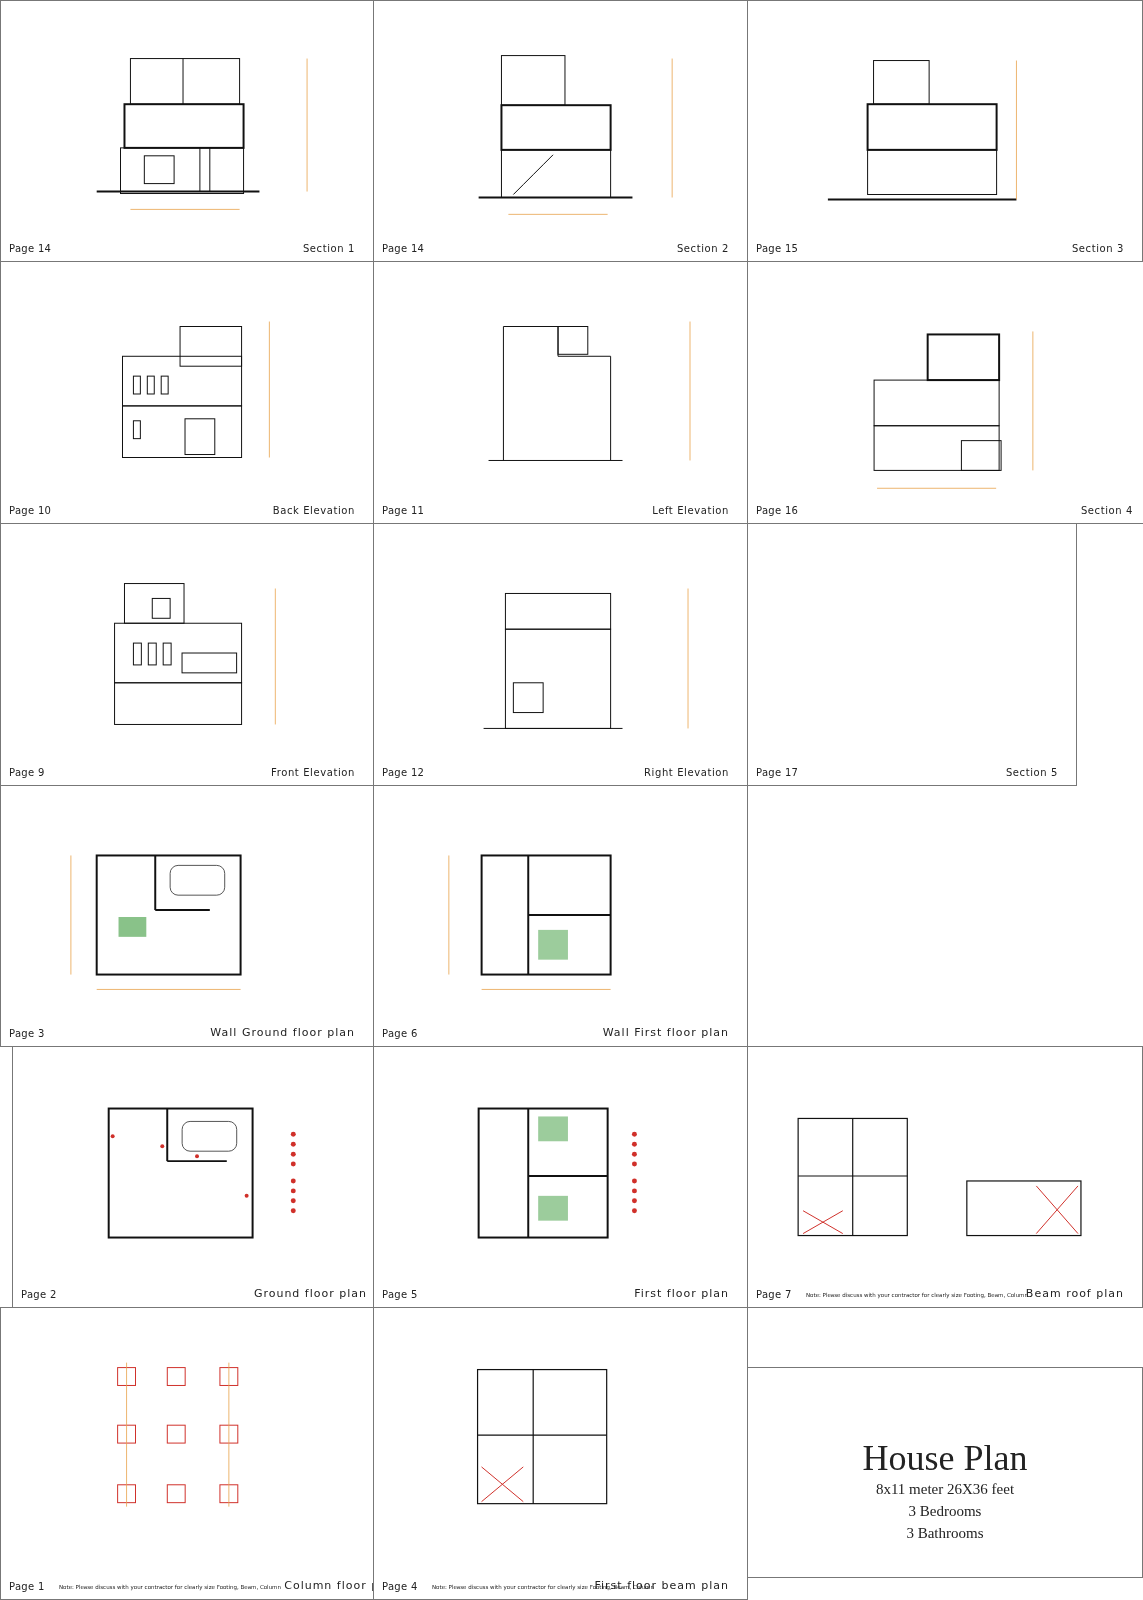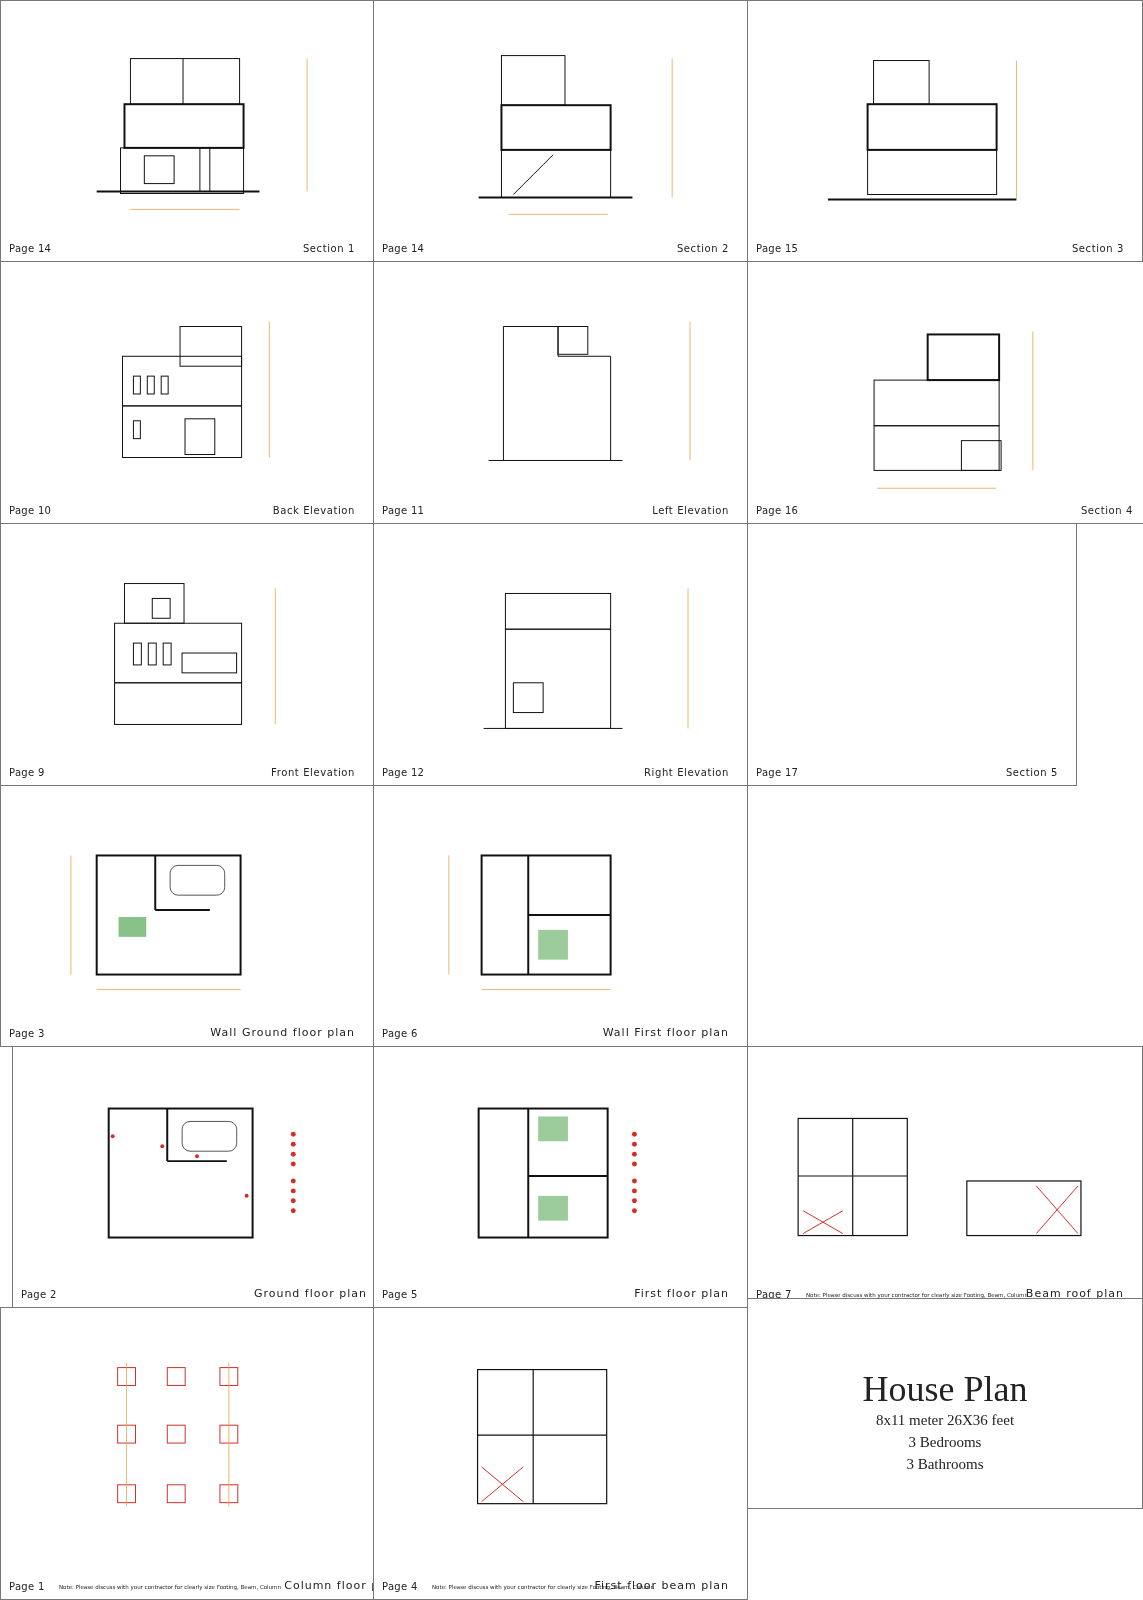--- a/index.html
+++ b/index.html
@@ -292,21 +292,21 @@
       </g>
       <g stroke="#d0302a" stroke-width="1">
           <line x1="108" y1="160" x2="150" y2="195"></line>
           <line x1="150" y1="160" x2="108" y2="195"></line>
         </g>
     </svg>
     <span class="note">Note: Please discuss with your contractor for clearly size Footing, Beam, Column</span>
     <span class="pg">Page 4</span>
     <span class="ttl big">First floor beam plan</span>
   </div>
-  <div class="cell" style="left:747px;top:1298px;width:396px;height:211px">
+  <div class="cell" style="left:747px;top:1367px;width:396px;height:211px">
     <div class="cover">
       <div class="h1">House Plan</div>
       <div class="sub">8x11 meter 26X36 feet</div>
       <div class="sub">3 Bedrooms</div>
       <div class="sub">3 Bathrooms</div>
     </div>
   </div>
 </div>
 
 </body></html>

